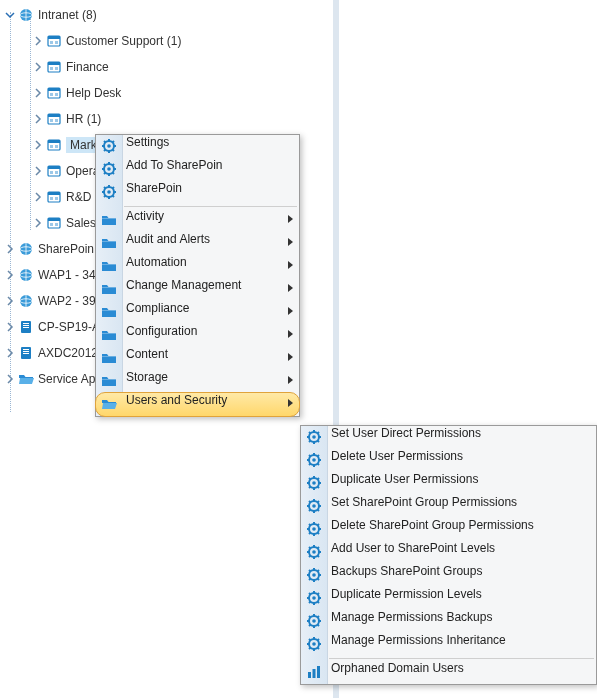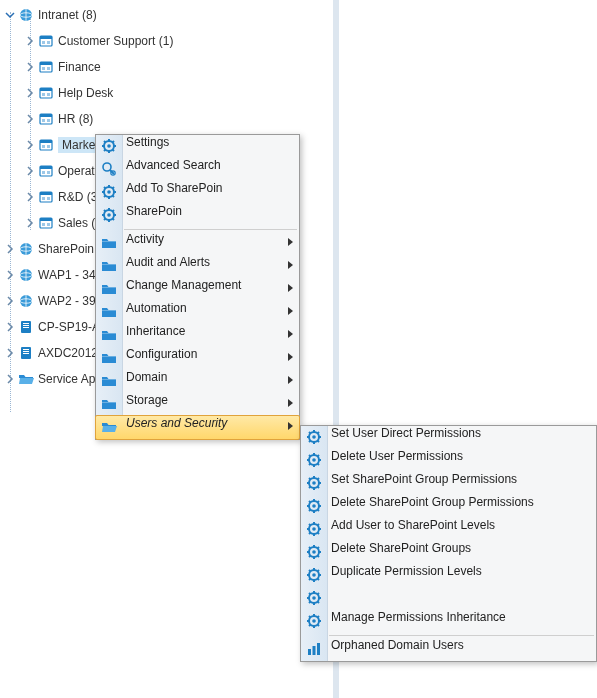--- a/index.html
+++ b/index.html
@@ -50,21 +50,21 @@
     height: 16px;
     display: inline-flex;
     align-items: center;
     justify-content: center;
     margin-right: 4px;
   }
   .tree-row .label {
     color: #333;
   }
   .indent-0 { padding-left: 4px; }
-  .indent-1 { padding-left: 24px; }
+  .indent-1 { padding-left: 32px; }
   .tree-row.selected .label {
     background: #cde6f7;
     padding: 1px 4px;
   }
   
   .tree::before {
     content: "";
     position: absolute;
     left: 10px;
     top: 12px;
@@ -134,24 +134,23 @@
     top: 6px;
     width: 0;
     height: 0;
     border-top: 4px solid transparent;
     border-bottom: 4px solid transparent;
     border-left: 5px solid #333;
   }
   .menu-item.hovered {
     background: linear-gradient(to bottom, #ffe9a6, #ffd76b);
     border: 1px solid #e0a33b;
-    border-radius: 2px;
+    border-radius: 10px;
     margin: -1px;
     height: 23px;
-    font-style: italic;
   }
   .menu-sep {
     height: 1px;
     margin: 2px 2px 2px 28px;
     background: #cfcfcf;
   }
 
   #menu1 {
     left: 95px;
     top: 134px;
@@ -246,21 +245,21 @@
             </svg>
           </span>
           <span class="icon">
             <svg width="16" height="16">
               <rect x="2" y="3" width="12" height="10" rx="1" fill="#fff" stroke="#1d7fc4" stroke-width="1.2"></rect>
               <rect x="2" y="3" width="12" height="3" fill="#1d7fc4"></rect>
               <rect x="4" y="8" width="3" height="3" fill="#9cc8e8"></rect>
               <rect x="9" y="8" width="3" height="3" fill="#9cc8e8"></rect>
             </svg>
           </span>
-          <span class="label">HR (8)</span>
+          <span class="label">HR (1)</span>
         </div>
         <div class="tree-row indent-1 selected">
           <span class="twisty">
             <svg width="10" height="10">
               <path d="M3 1 L7 5 L3 9" fill="none" stroke="#6a89a8" stroke-width="1.5"></path>
             </svg>
           </span>
           <span class="icon">
             <svg width="16" height="16">
               <rect x="2" y="3" width="12" height="10" rx="1" fill="#fff" stroke="#1d7fc4" stroke-width="1.2"></rect>
@@ -436,30 +435,20 @@
                 <line x1="3" y1="13" x2="4.5" y2="11.5"></line>
                 <line x1="11.5" y1="4.5" x2="13" y2="3"></line>
               </g>
             </svg>
           </span>
           <span class="mi-label">Settings</span>
         </div>
         <div class="menu-item">
           <span class="mi-icon">
             <svg width="16" height="16">
-              <circle cx="6" cy="6" r="4" fill="none" stroke="#1d7fc4" stroke-width="1.6"></circle>
-              <line x1="9" y1="9" x2="13" y2="13" stroke="#1d7fc4" stroke-width="2"></line>
-              <circle cx="12" cy="12" r="2.2" fill="none" stroke="#1d7fc4" stroke-width="1.2"></circle>
-            </svg>
-          </span>
-          <span class="mi-label">Advanced Search</span>
-        </div>
-        <div class="menu-item">
-          <span class="mi-icon">
-            <svg width="16" height="16">
               <circle cx="8" cy="8" r="5" fill="none" stroke="#1d7fc4" stroke-width="2"></circle>
               <circle cx="8" cy="8" r="1.8" fill="#1d7fc4"></circle>
               <g stroke="#1d7fc4" stroke-width="2">
                 <line x1="8" y1="1" x2="8" y2="3"></line>
                 <line x1="8" y1="13" x2="8" y2="15"></line>
                 <line x1="1" y1="8" x2="3" y2="8"></line>
                 <line x1="13" y1="8" x2="15" y2="8"></line>
                 <line x1="3" y1="3" x2="4.5" y2="4.5"></line>
                 <line x1="11.5" y1="11.5" x2="13" y2="13"></line>
                 <line x1="3" y1="13" x2="4.5" y2="11.5"></line>
@@ -509,61 +498,61 @@
           <span class="mi-label">Audit and Alerts</span>
           <span class="arrow"></span>
         </div>
         <div class="menu-item">
           <span class="mi-icon">
             <svg width="16" height="16">
               <path d="M1 4h5l1.5 2H15v7H1z" fill="#2a8bd4"></path>
               <path d="M1 6h14v1H1z" fill="#fff" fill-opacity="0.3"></path>
             </svg>
           </span>
-          <span class="mi-label">Change Management</span>
+          <span class="mi-label">Automation</span>
           <span class="arrow"></span>
         </div>
         <div class="menu-item">
           <span class="mi-icon">
             <svg width="16" height="16">
               <path d="M1 4h5l1.5 2H15v7H1z" fill="#2a8bd4"></path>
               <path d="M1 6h14v1H1z" fill="#fff" fill-opacity="0.3"></path>
             </svg>
           </span>
-          <span class="mi-label">Automation</span>
+          <span class="mi-label">Change Management</span>
           <span class="arrow"></span>
         </div>
         <div class="menu-item">
           <span class="mi-icon">
             <svg width="16" height="16">
               <path d="M1 4h5l1.5 2H15v7H1z" fill="#2a8bd4"></path>
               <path d="M1 6h14v1H1z" fill="#fff" fill-opacity="0.3"></path>
             </svg>
           </span>
-          <span class="mi-label">Inheritance</span>
+          <span class="mi-label">Compliance</span>
           <span class="arrow"></span>
         </div>
         <div class="menu-item">
           <span class="mi-icon">
             <svg width="16" height="16">
               <path d="M1 4h5l1.5 2H15v7H1z" fill="#2a8bd4"></path>
               <path d="M1 6h14v1H1z" fill="#fff" fill-opacity="0.3"></path>
             </svg>
           </span>
           <span class="mi-label">Configuration</span>
           <span class="arrow"></span>
         </div>
         <div class="menu-item">
           <span class="mi-icon">
             <svg width="16" height="16">
               <path d="M1 4h5l1.5 2H15v7H1z" fill="#2a8bd4"></path>
               <path d="M1 6h14v1H1z" fill="#fff" fill-opacity="0.3"></path>
             </svg>
           </span>
-          <span class="mi-label">Domain</span>
+          <span class="mi-label">Content</span>
           <span class="arrow"></span>
         </div>
         <div class="menu-item">
           <span class="mi-icon">
             <svg width="16" height="16">
               <path d="M1 4h5l1.5 2H15v7H1z" fill="#2a8bd4"></path>
               <path d="M1 6h14v1H1z" fill="#fff" fill-opacity="0.3"></path>
             </svg>
           </span>
           <span class="mi-label">Storage</span>
@@ -633,20 +622,39 @@
                 <line x1="8" y1="13" x2="8" y2="15"></line>
                 <line x1="1" y1="8" x2="3" y2="8"></line>
                 <line x1="13" y1="8" x2="15" y2="8"></line>
                 <line x1="3" y1="3" x2="4.5" y2="4.5"></line>
                 <line x1="11.5" y1="11.5" x2="13" y2="13"></line>
                 <line x1="3" y1="13" x2="4.5" y2="11.5"></line>
                 <line x1="11.5" y1="4.5" x2="13" y2="3"></line>
               </g>
             </svg>
           </span>
+          <span class="mi-label">Duplicate User Permissions</span>
+        </div>
+        <div class="menu-item">
+          <span class="mi-icon">
+            <svg width="16" height="16">
+              <circle cx="8" cy="8" r="5" fill="none" stroke="#1d7fc4" stroke-width="2"></circle>
+              <circle cx="8" cy="8" r="1.8" fill="#1d7fc4"></circle>
+              <g stroke="#1d7fc4" stroke-width="2">
+                <line x1="8" y1="1" x2="8" y2="3"></line>
+                <line x1="8" y1="13" x2="8" y2="15"></line>
+                <line x1="1" y1="8" x2="3" y2="8"></line>
+                <line x1="13" y1="8" x2="15" y2="8"></line>
+                <line x1="3" y1="3" x2="4.5" y2="4.5"></line>
+                <line x1="11.5" y1="11.5" x2="13" y2="13"></line>
+                <line x1="3" y1="13" x2="4.5" y2="11.5"></line>
+                <line x1="11.5" y1="4.5" x2="13" y2="3"></line>
+              </g>
+            </svg>
+          </span>
           <span class="mi-label">Set SharePoint Group Permissions</span>
         </div>
         <div class="menu-item">
           <span class="mi-icon">
             <svg width="16" height="16">
               <circle cx="8" cy="8" r="5" fill="none" stroke="#1d7fc4" stroke-width="2"></circle>
               <circle cx="8" cy="8" r="1.8" fill="#1d7fc4"></circle>
               <g stroke="#1d7fc4" stroke-width="2">
                 <line x1="8" y1="1" x2="8" y2="3"></line>
                 <line x1="8" y1="13" x2="8" y2="15"></line>
@@ -690,21 +698,21 @@
                 <line x1="8" y1="13" x2="8" y2="15"></line>
                 <line x1="1" y1="8" x2="3" y2="8"></line>
                 <line x1="13" y1="8" x2="15" y2="8"></line>
                 <line x1="3" y1="3" x2="4.5" y2="4.5"></line>
                 <line x1="11.5" y1="11.5" x2="13" y2="13"></line>
                 <line x1="3" y1="13" x2="4.5" y2="11.5"></line>
                 <line x1="11.5" y1="4.5" x2="13" y2="3"></line>
               </g>
             </svg>
           </span>
-          <span class="mi-label">Delete SharePoint Groups</span>
+          <span class="mi-label">Backups SharePoint Groups</span>
         </div>
         <div class="menu-item">
           <span class="mi-icon">
             <svg width="16" height="16">
               <circle cx="8" cy="8" r="5" fill="none" stroke="#1d7fc4" stroke-width="2"></circle>
               <circle cx="8" cy="8" r="1.8" fill="#1d7fc4"></circle>
               <g stroke="#1d7fc4" stroke-width="2">
                 <line x1="8" y1="1" x2="8" y2="3"></line>
                 <line x1="8" y1="13" x2="8" y2="15"></line>
                 <line x1="1" y1="8" x2="3" y2="8"></line>
@@ -728,20 +736,21 @@
                 <line x1="8" y1="13" x2="8" y2="15"></line>
                 <line x1="1" y1="8" x2="3" y2="8"></line>
                 <line x1="13" y1="8" x2="15" y2="8"></line>
                 <line x1="3" y1="3" x2="4.5" y2="4.5"></line>
                 <line x1="11.5" y1="11.5" x2="13" y2="13"></line>
                 <line x1="3" y1="13" x2="4.5" y2="11.5"></line>
                 <line x1="11.5" y1="4.5" x2="13" y2="3"></line>
               </g>
             </svg>
           </span>
+          <span class="mi-label">Manage Permissions Backups</span>
         </div>
         <div class="menu-item">
           <span class="mi-icon">
             <svg width="16" height="16">
               <circle cx="8" cy="8" r="5" fill="none" stroke="#1d7fc4" stroke-width="2"></circle>
               <circle cx="8" cy="8" r="1.8" fill="#1d7fc4"></circle>
               <g stroke="#1d7fc4" stroke-width="2">
                 <line x1="8" y1="1" x2="8" y2="3"></line>
                 <line x1="8" y1="13" x2="8" y2="15"></line>
                 <line x1="1" y1="8" x2="3" y2="8"></line>

